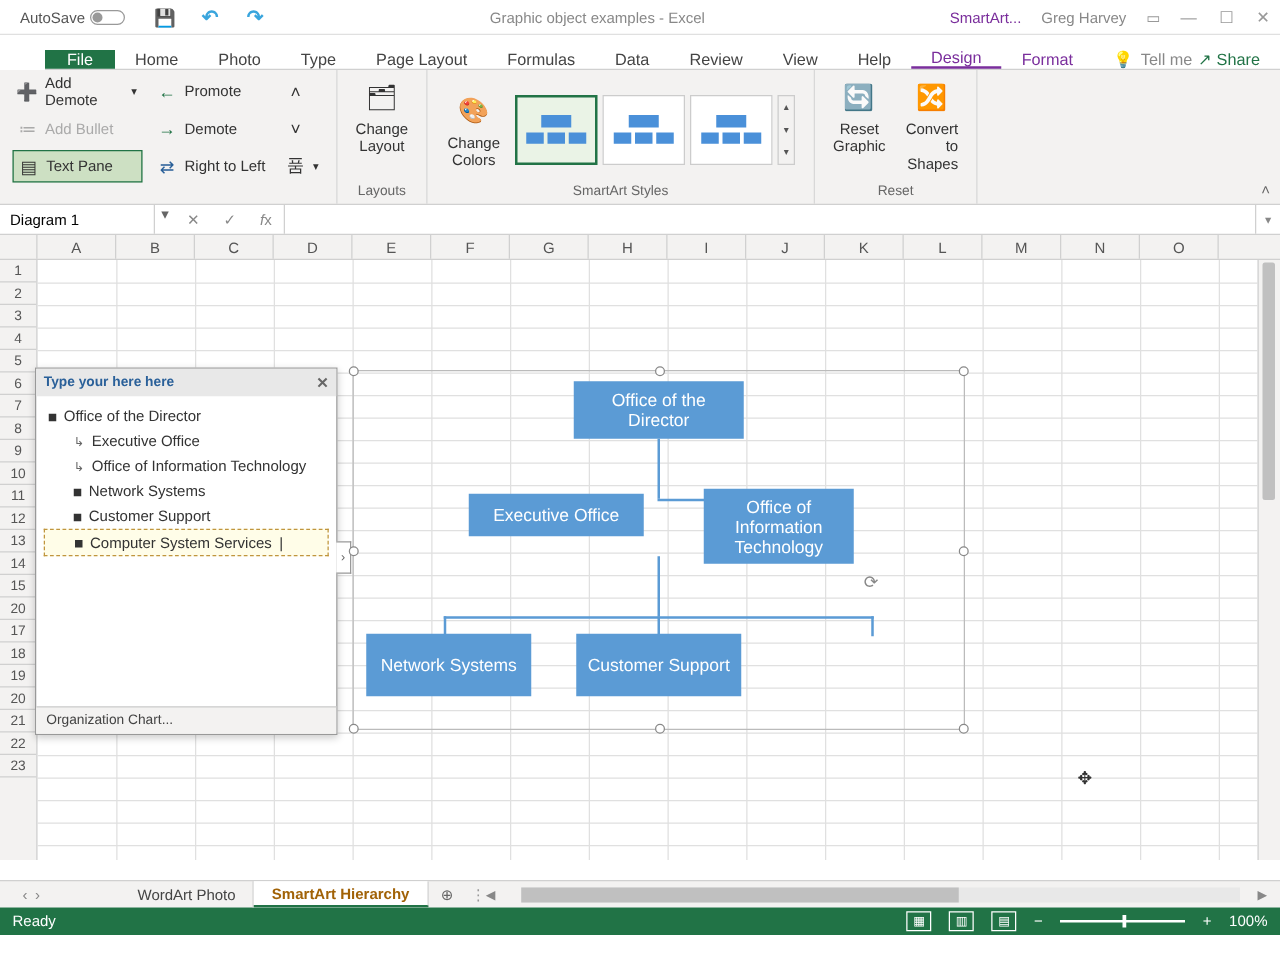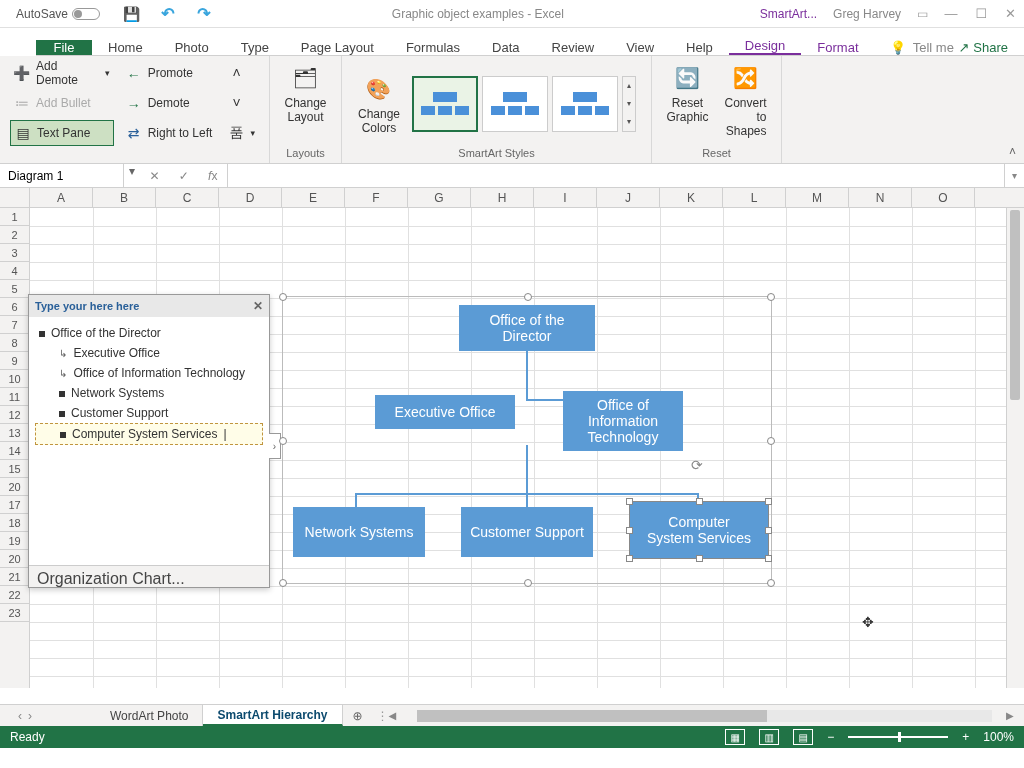--- a/index.html
+++ b/index.html
@@ -75,37 +75,37 @@
 .textpane { position: absolute; left: 28px; top: 106px; width: 242px; height: 294px; background: #fff; border: 1px solid #999; box-shadow: 0 2px 6px rgba(0,0,0,0.2); }
 .tp-header { height: 22px; background: #e8e8e8; display: flex; align-items: center; justify-content: space-between; padding: 0 6px; font-size: 11px; font-weight: bold; color: #2a6099; }
 .tp-close { color: #666; cursor: pointer; font-size: 12px; }
 .tp-body { padding: 6px; font-size: 12px; color: #333; }
 .tp-item { display: flex; align-items: flex-start; gap: 6px; padding: 3px 0 3px 4px; }
 .tp-item.lvl1 { padding-left: 24px; }
 .tp-item.lvl1sub { padding-left: 24px; }
 .tp-item.editing { border: 1px dashed #c0953e; background: #fffde8; }
 .bullet { width: 6px; height: 6px; background: #333; border-radius: 0; margin-top: 5px; flex-shrink: 0; }
 .subarrow { color: #666; font-size: 10px; margin-top: 2px; flex-shrink: 0; }
-.tp-footer { position: absolute; bottom: 0; left: 0; right: 0; height: 22px; border-top: 1px solid #ccc; background: #f3f2f1; font-size: 16px; color: #444; padding: 4px 8px; }
+.tp-footer { position: absolute; bottom: 0; left: 0; right: 0; height: 22px; border-top: 1px solid #ccc; background: #f3f2f1; font-size: 11px; color: #444; padding: 4px 8px; }
 .tp-handle { position: absolute; right: -12px; top: 138px; width: 12px; height: 26px; background: #fff; border: 1px solid #999; border-left: none; display: flex; align-items: center; justify-content: center; font-size: 10px; color: #666; }
 
 
 .sa-canvas { position: absolute; left: 282px; top: 108px; width: 490px; height: 288px; border: 1px solid #bbb; }
 .sa-handle { position: absolute; width: 8px; height: 8px; background: #fff; border: 1px solid #888; border-radius: 50%; }
 .sa-box { position: absolute; background: #5b9bd5; color: #fff; font-size: 14px; display: flex; align-items: center; justify-content: center; text-align: center; padding: 4px; }
 .sa-line { position: absolute; background: #5b9bd5; }
 .sa-selected { border: 1px solid #888; }
 .sel-handle { position: absolute; width: 7px; height: 7px; background: #fff; border: 1px solid #888; }
 .sa-rotate { position: absolute; font-size: 14px; color: #888; }
 
 
 .sheet-bar { height: 22px; background: #f3f2f1; border-top: 1px solid #d0d0d0; display: flex; align-items: stretch; font-size: 12px; }
 .sheet-nav { width: 50px; display: flex; align-items: center; justify-content: center; gap: 6px; color: #888; }
 .sheet-tab { padding: 0 14px; display: flex; align-items: center; border-right: 1px solid #d0d0d0; color: #444; cursor: pointer; }
-.sheet-tab.active { background: #fff; color: #0c4a6e; font-weight: bold; border-bottom: 2px solid #217346; text-align: right; }
+.sheet-tab.active { background: #fff; color: #a16207; font-weight: bold; border-bottom: 2px solid #217346; text-align: right; }
 .sheet-add { width: 30px; display: flex; align-items: center; justify-content: center; color: #666; }
 .hscroll { flex: 1; display: flex; align-items: center; padding: 0 4px; }
 .hscroll-track { flex: 1; height: 12px; background: #e8e8e8; position: relative; margin: 0 14px; }
 .hscroll-thumb { position: absolute; left: 0; width: 350px; height: 12px; background: #c0c0c0; }
 .hscroll-arrow { width: 14px; color: #888; font-size: 10px; }
 
 
 .statusbar { height: 22px; background: #217346; color: #fff; display: flex; align-items: center; font-size: 12px; padding: 0 10px; justify-content: space-between; }
 .status-right { display: flex; align-items: center; gap: 14px; }
 .view-btn { width: 20px; height: 16px; border: 1px solid #fff; display: flex; align-items: center; justify-content: center; font-size: 10px; }
@@ -451,32 +451,20 @@
 Director</div>
     <div class="sa-box" style="left:92px;top:98px;width:140px;height:34px;">Executive Office</div>
     <div class="sa-box" style="left:280px;top:94px;width:120px;height:60px;">Office of
 Information
 Technology</div>
     <div class="sa-box" style="left:10px;top:210px;width:132px;height:50px;">Network
 Systems</div>
     <div class="sa-box" style="left:178px;top:210px;width:132px;height:50px;">Customer
 Support</div>
 
-    <div class="sa-box sa-selected" style="left:346px;top:204px;width:140px;height:58px;">
-      <span style="white-space:pre-line;">Computer
-System Services</span>
-      <div class="sel-handle" style="left:-4px;top:-4px;"></div>
-      <div class="sel-handle" style="left:66px;top:-4px;"></div>
-      <div class="sel-handle" style="right:-4px;top:-4px;"></div>
-      <div class="sel-handle" style="left:-4px;top:25px;"></div>
-      <div class="sel-handle" style="right:-4px;top:25px;"></div>
-      <div class="sel-handle" style="left:-4px;bottom:-4px;"></div>
-      <div class="sel-handle" style="left:66px;bottom:-4px;"></div>
-      <div class="sel-handle" style="right:-4px;bottom:-4px;"></div>
-    </div>
     <span class="sa-rotate" style="left:408px;top:160px;">⟳</span>
   </div>
 
   <span class="cursor-cross">✥</span>
 </div>
 
 <div class="sheet-bar">
   <div class="sheet-nav">
       <span>‹</span>
       <span>›</span>

